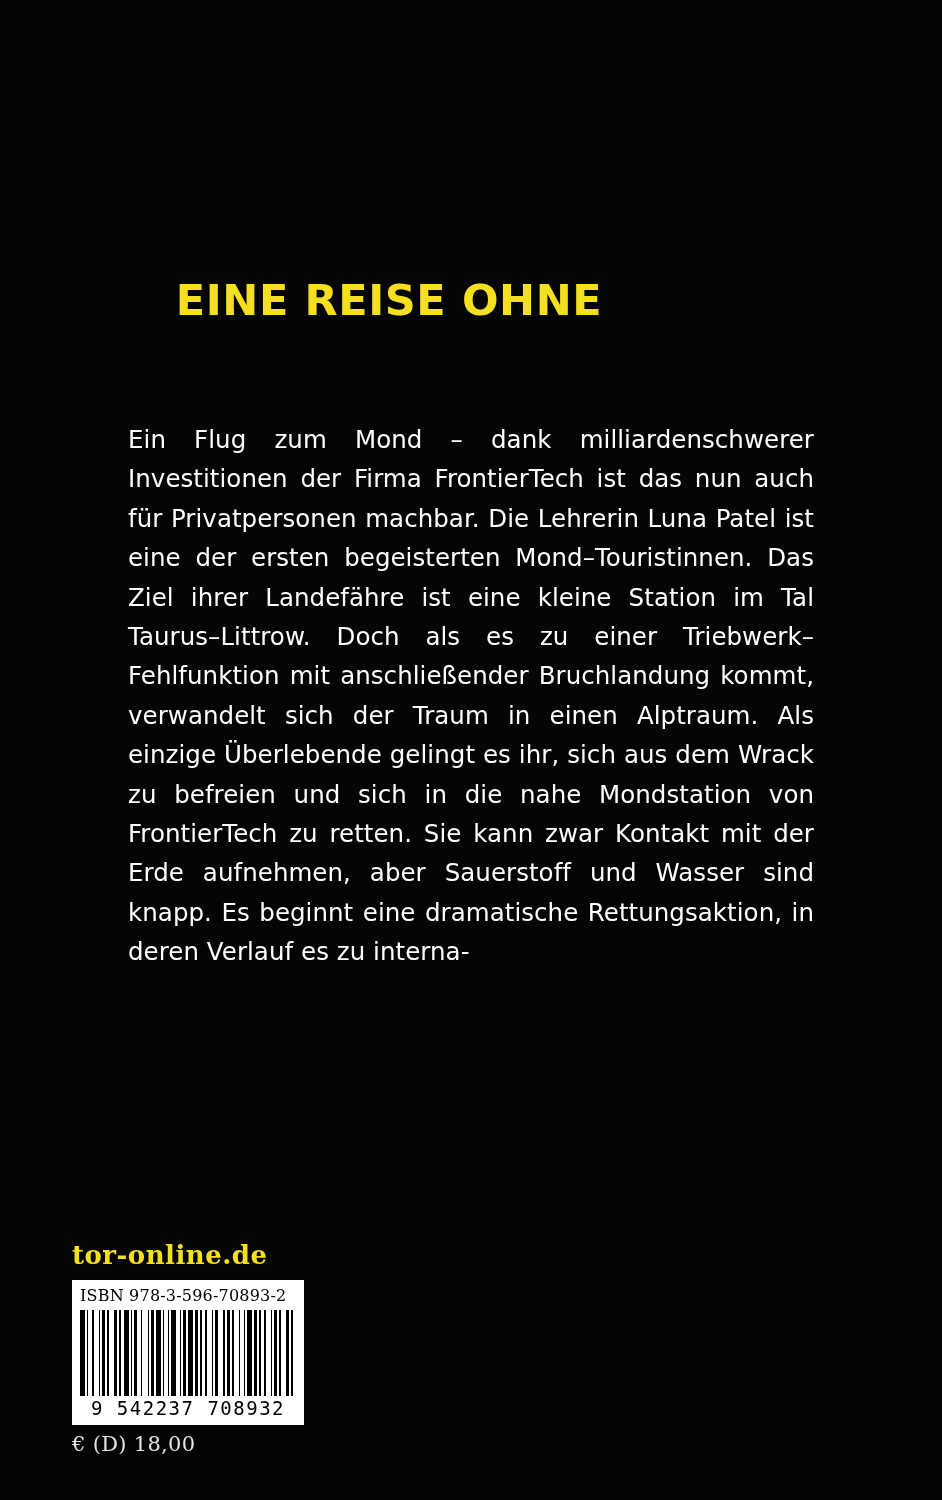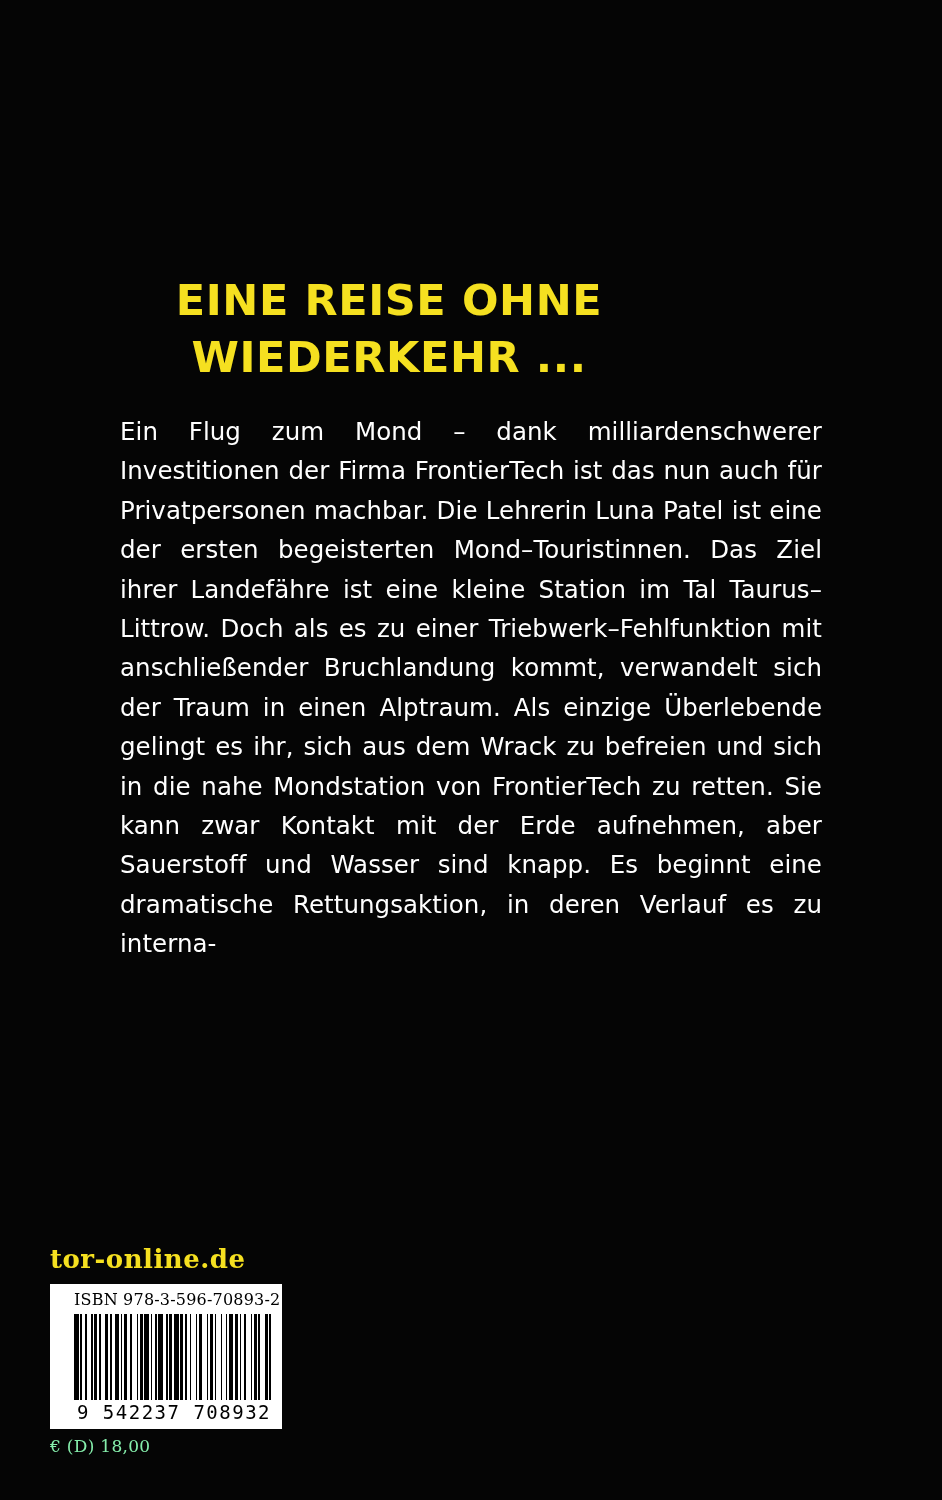--- a/index.html
+++ b/index.html
@@ -49,49 +49,49 @@
     left: 120px;
     width: 702px;
     font-family: "DejaVu Sans", sans-serif;
     font-size: 24.5px;
     line-height: 39.4px;
     color: #ffffff;
     text-align: justify;
     letter-spacing: 0.05px;
   }
   .blurb p {
-    margin: 0;
+    margin: 8px;
   }
   .blurb .last-line {
     display: block;
     text-align: center;
   }
 
   
   .footer {
     position: absolute;
-    left: 50px;
+    left: 72px;
     bottom: 44px;
     width: 400px;
   }
   .tor-url {
     color: #f5e020;
     font-family: "DejaVu Serif", serif;
     font-weight: 700;
     font-size: 26px;
     letter-spacing: 0.5px;
     margin-bottom: 10px;
     text-transform: lowercase;
   }
 
   .barcode-block {
     background: #ffffff;
     color: #000000;
     width: 232px;
-    padding: 6px 8px 4px 24px;
+    padding: 6px 8px 4px 8px;
     box-sizing: border-box;
   }
   .isbn-text {
     font-family: "DejaVu Serif", serif;
     font-size: 16px;
     letter-spacing: 0.2px;
     color: #000000;
     margin-bottom: 5px;
     white-space: nowrap;
   }
@@ -112,33 +112,32 @@
     font-size: 19px;
     letter-spacing: 1.5px;
     color: #000000;
     text-align: center;
     padding: 1px 0 2px 0;
     white-space: nowrap;
   }
   .price {
     margin-top: 7px;
     font-family: "DejaVu Serif", serif;
-    font-size: 17px;
-    color: #86efac;
+    font-size: 21px;
+    color: #e5e5e5;
     letter-spacing: 0.3px;
   }
 </style>
 </head>
 <body>
 
 <div class="cover">
 
   <div class="headline">
     <span class="line">Eine Reise ohne</span>
-    <span class="line">Wiederkehr ...</span>
   </div>
 
   <div class="blurb">
     <p>Ein Flug zum Mond – dank milliardenschwerer Investitionen der Firma FrontierTech ist das nun auch für Privatpersonen machbar. Die Lehrerin Luna Patel ist eine der ersten begeisterten Mond–Touristinnen. Das Ziel ihrer Landefähre ist eine kleine Station im Tal Taurus–Littrow. Doch als es zu einer Triebwerk–Fehlfunktion mit anschließender Bruchlandung kommt, verwandelt sich der Traum in einen Alptraum. Als einzige Überlebende gelingt es ihr, sich aus dem Wrack zu befreien und sich in die nahe Mondstation von FrontierTech zu retten. Sie kann zwar Kontakt mit der Erde aufnehmen, aber Sauerstoff und Wasser sind knapp. Es beginnt eine dramatische Rettungsaktion, in deren Verlauf es zu interna-</p>
   </div>
 
   <div class="footer">
     <div class="tor-url">tor-online.de</div>
 
     <div class="barcode-block">

